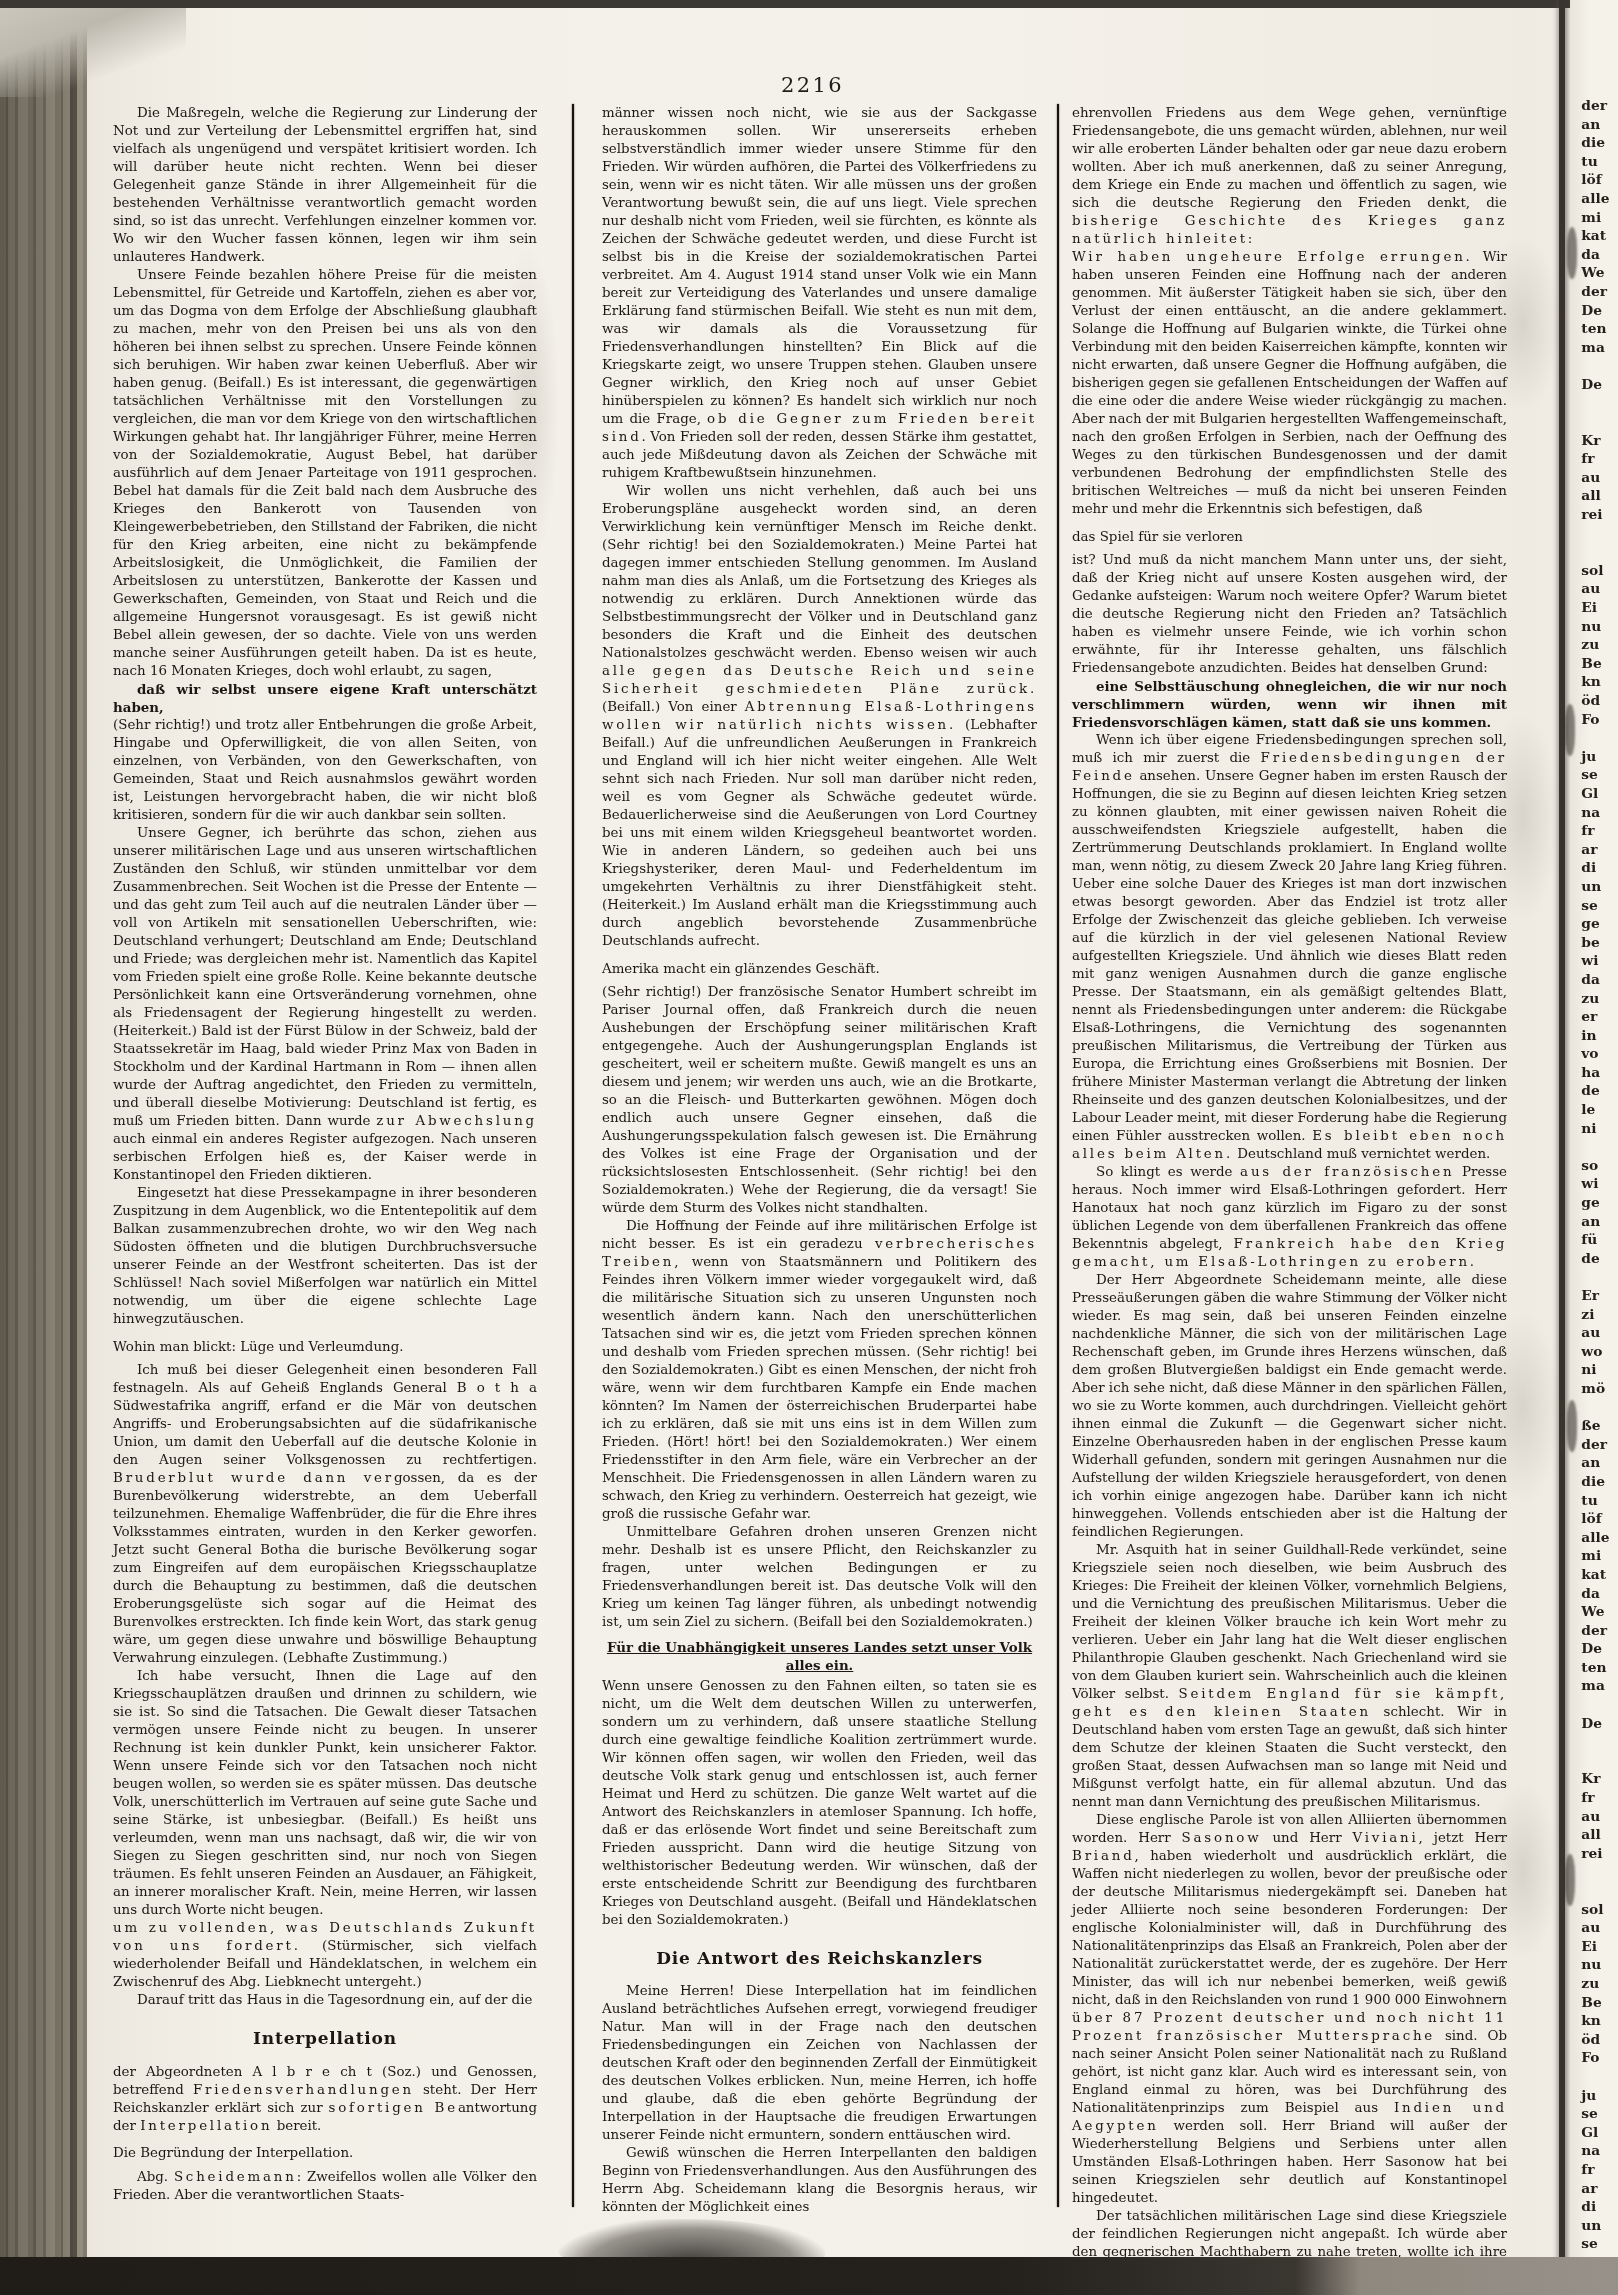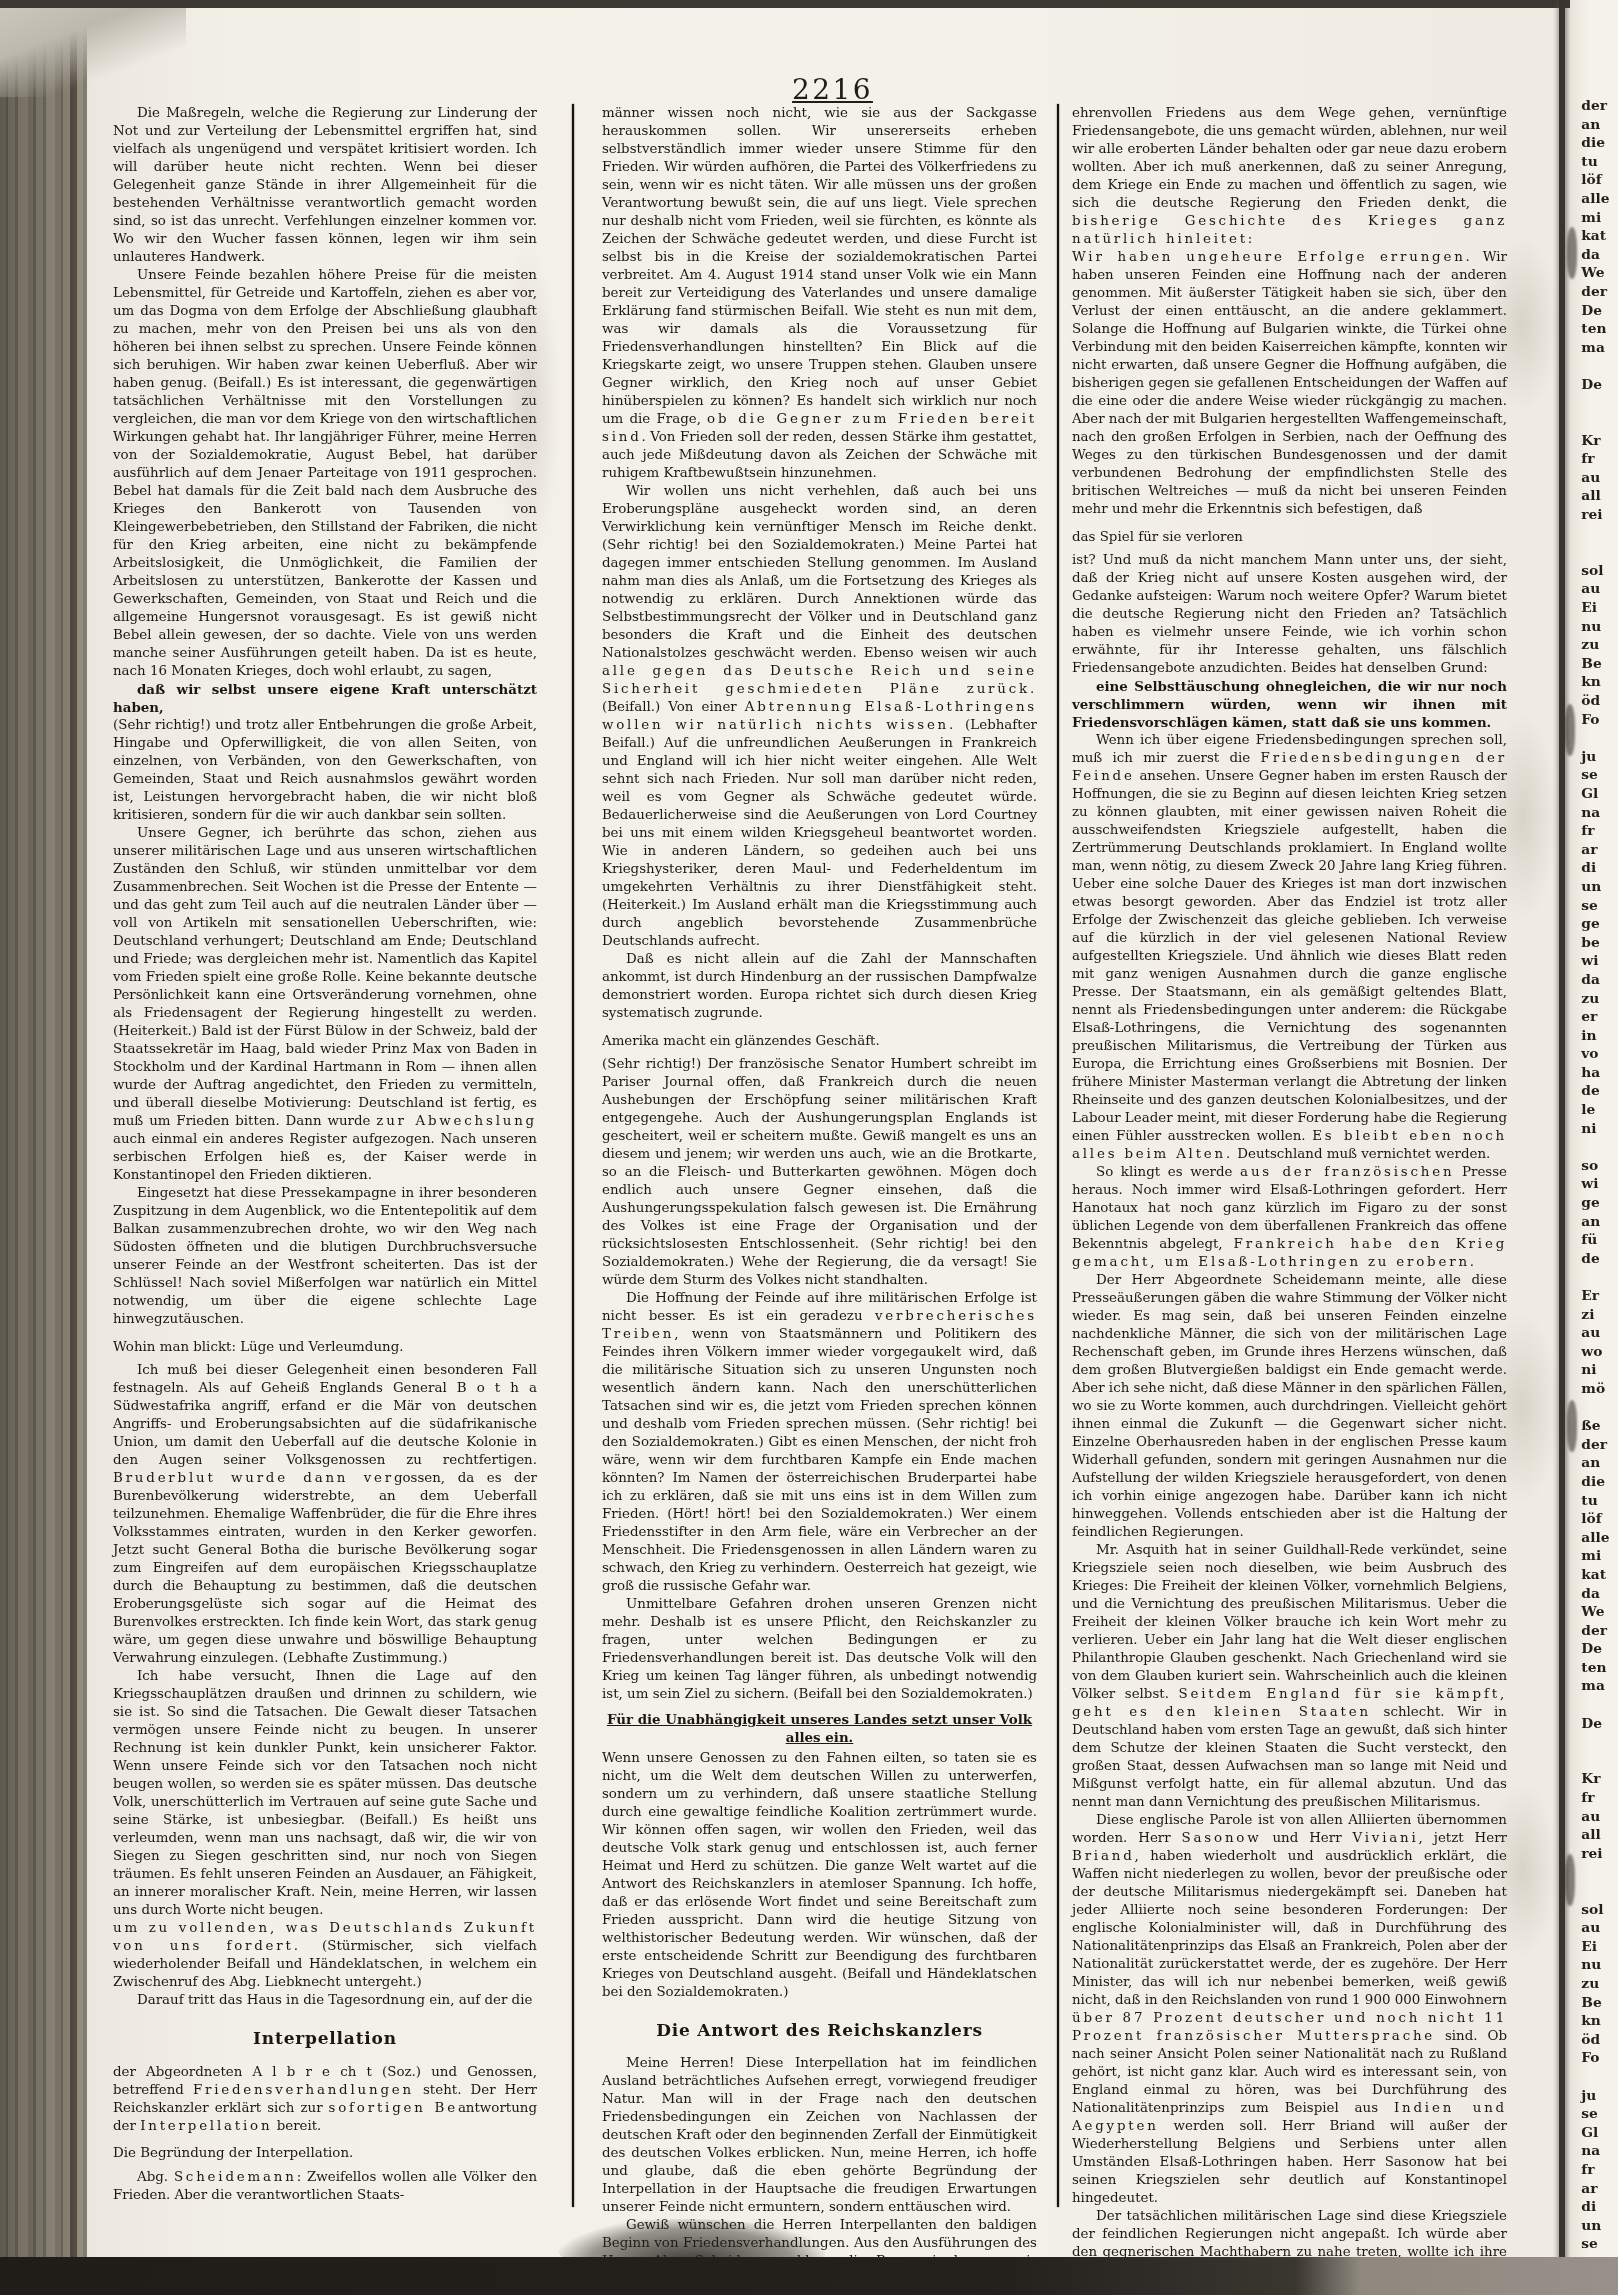--- a/index.html
+++ b/index.html
@@ -19,21 +19,21 @@
         background-blend-mode:multiply;}
   .edge-dark-stripe{position:absolute;left:70px;top:0;width:7.3px;height:2295px;background:#4a423b;opacity:.85;}
   .edge-corner{position:absolute;left:0;top:0;width:186px;height:97px;
         background:linear-gradient(160deg,#cdc9bf 0%,#bdb9af 35%,rgba(243,240,232,0) 70%);}
   
   .gutter-line{position:absolute;left:1559px;top:0;width:5.7px;height:2295px;background:#39342e;box-shadow:2.4px 0 4.9px rgba(60,54,46,.55), -2.4px 0 4px rgba(90,84,74,.4);}
   .sliver{position:absolute;left:1570px;top:0;width:49px;height:2257px;overflow:hidden;background:linear-gradient(90deg,#e8e4da,#f5f2ea 40%);}
   .sliver-text{position:absolute;left:11.3px;top:96px;width:49px;color:#241f19;font-size:13.8px;line-height:18.6px;font-weight:bold;white-space:pre;}
   .curl{position:absolute;width:9.7px;height:52px;background:#2e2a25;border-radius:50%/40%;opacity:.55;filter:blur(0.8px);}
   
-  .page-number{position:absolute;left:780px;top:73px;width:105px;text-align:center;font-size:28px;letter-spacing:2.4px;color:#201c17;text-decoration:underline;}
+  .page-number{position:absolute;left:760px;top:73px;width:105px;text-align:center;font-size:21px;letter-spacing:2.4px;color:#201c17;}
   
   .rule{position:absolute;top:104px;width:2.4px;height:2103px;background:#16120d;box-shadow:0 0 1.6px rgba(20,16,10,.8);}
   .rule1{left:572px;} .rule2{left:1057px;}
   
   .col{position:absolute;top:104px;color:#1c1712;font-size:13.4px;line-height:18px;text-align:justify;}
   .col1{left:113px;width:424px;} .col2{left:602px;width:435px;} .col3{left:1072px;width:435px;}
   .col p{margin:0;text-indent:24px;}
   .col p.pc{text-indent:0;}
   .col p.bp{font-weight:bold;}
   .col p.bc{font-weight:bold;text-align:center;text-indent:0;margin:6.5px 0 3.2px;text-decoration:underline;}
@@ -76,21 +76,20 @@
       <p class="pc"><span class="sperr">um zu vollenden, was Deutschlands Zukunft von uns fordert.</span><span> (Stürmischer, sich vielfach wiederholender Beifall und Händeklatschen, in welchem ein Zwischenruf des Abg. Liebknecht untergeht.)</span></p>
       <p><span>Darauf tritt das Haus in die Tagesordnung ein, auf der die</span></p>
       <p class="hH"><span>Interpellation</span></p>
       <p class="pc"><span>der Abgeordneten A l b r e ch t (Soz.) und Genossen, betreffend </span><span class="sperr">Friedensverhandlungen</span><span> steht. Der Herr Reichskanzler erklärt sich zur </span><span class="sperr">sofortigen Be</span><span>antwortung der </span><span class="sperr">Interpellation</span><span> bereit.</span></p>
       <p class="hb"><span>Die Begründung der Interpellation.</span></p>
       <p><span>Abg. </span><span class="sperr">Scheidemann</span><span>: Zweifellos wollen alle Völker den Frieden. Aber die verantwortlichen Staats-</span></p>
     </div>
   <div class="col col2">
       <p class="pc"><span>männer wissen noch nicht, wie sie aus der Sackgasse herauskommen sollen. Wir unsererseits erheben selbstverständlich immer wieder unsere Stimme für den Frieden. Wir würden aufhören, die Partei des Völkerfriedens zu sein, wenn wir es nicht täten. Wir alle müssen uns der großen Verantwortung bewußt sein, die auf uns liegt. Viele sprechen nur deshalb nicht vom Frieden, weil sie fürchten, es könnte als Zeichen der Schwäche gedeutet werden, und diese Furcht ist selbst bis in die Kreise der sozialdemokratischen Partei verbreitet. Am 4. August 1914 stand unser Volk wie ein Mann bereit zur Verteidigung des Vaterlandes und unsere damalige Erklärung fand stürmischen Beifall. Wie steht es nun mit dem, was wir damals als die Voraussetzung für Friedensverhandlungen hinstellten? Ein Blick auf die Kriegskarte zeigt, wo unsere Truppen stehen. Glauben unsere Gegner wirklich, den Krieg noch auf unser Gebiet hinüberspielen zu können? Es handelt sich wirklich nur noch um die Frage, </span><span class="sperr">ob die Gegner zum Frieden bereit sind</span><span>. Von Frieden soll der reden, dessen Stärke ihm gestattet, auch jede Mißdeutung davon als Zeichen der Schwäche mit ruhigem Kraftbewußtsein hinzunehmen.</span></p>
       <p><span>Wir wollen uns nicht verhehlen, daß auch bei uns Eroberungspläne ausgeheckt worden sind, an deren Verwirklichung kein vernünftiger Mensch im Reiche denkt. (Sehr richtig! bei den Sozialdemokraten.) Meine Partei hat dagegen immer entschieden Stellung genommen. Im Ausland nahm man dies als Anlaß, um die Fortsetzung des Krieges als notwendig zu erklären. Durch Annektionen würde das Selbstbestimmungsrecht der Völker und in Deutschland ganz besonders die Kraft und die Einheit des deutschen Nationalstolzes geschwächt werden. Ebenso weisen wir auch </span><span class="sperr">alle gegen das Deutsche Reich und seine Sicherheit geschmiedeten Pläne zurück.</span><span> (Beifall.) Von einer </span><span class="sperr">Abtrennung Elsaß-Lothringens wollen wir natürlich nichts wissen.</span><span> (Lebhafter Beifall.) Auf die unfreundlichen Aeußerungen in Frankreich und England will ich hier nicht weiter eingehen. Alle Welt sehnt sich nach Frieden. Nur soll man darüber nicht reden, weil es vom Gegner als Schwäche gedeutet würde. Bedauerlicherweise sind die Aeußerungen von Lord Courtney bei uns mit einem wilden Kriegsgeheul beantwortet worden. Wie in anderen Ländern, so gedeihen auch bei uns Kriegshysteriker, deren Maul- und Federheldentum im umgekehrten Verhältnis zu ihrer Dienstfähigkeit steht. (Heiterkeit.) Im Ausland erhält man die Kriegsstimmung auch durch angeblich bevorstehende Zusammenbrüche Deutschlands aufrecht.</span></p>
-      <p><span>Daß es nicht allein auf die Zahl der Mannschaften ankommt, ist durch Hindenburg an der russischen Dampfwalze demonstriert worden. Europa richtet sich durch diesen Krieg systematisch zugrunde.</span></p>
       <p class="hb"><span>Amerika macht ein glänzendes Geschäft.</span></p>
       <p class="pc"><span>(Sehr richtig!) Der französische Senator Humbert schreibt im Pariser Journal offen, daß Frankreich durch die neuen Aushebungen der Erschöpfung seiner militärischen Kraft entgegengehe. Auch der Aushungerungsplan Englands ist gescheitert, weil er scheitern mußte. Gewiß mangelt es uns an diesem und jenem; wir werden uns auch, wie an die Brotkarte, so an die Fleisch- und Butterkarten gewöhnen. Mögen doch endlich auch unsere Gegner einsehen, daß die Aushungerungsspekulation falsch gewesen ist. Die Ernährung des Volkes ist eine Frage der Organisation und der rücksichtslosesten Entschlossenheit. (Sehr richtig! bei den Sozialdemokraten.) Wehe der Regierung, die da versagt! Sie würde dem Sturm des Volkes nicht standhalten.</span></p>
       <p><span>Die Hoffnung der Feinde auf ihre militärischen Erfolge ist nicht besser. Es ist ein geradezu </span><span class="sperr">verbrecherisches Treiben</span><span>, wenn von Staatsmännern und Politikern des Feindes ihren Völkern immer wieder vorgegaukelt wird, daß die militärische Situation sich zu unseren Ungunsten noch wesentlich ändern kann. Nach den unerschütterlichen Tatsachen sind wir es, die jetzt vom Frieden sprechen können und deshalb vom Frieden sprechen müssen. (Sehr richtig! bei den Sozialdemokraten.) Gibt es einen Menschen, der nicht froh wäre, wenn wir dem furchtbaren Kampfe ein Ende machen könnten? Im Namen der österreichischen Bruderpartei habe ich zu erklären, daß sie mit uns eins ist in dem Willen zum Frieden. (Hört! hört! bei den Sozialdemokraten.) Wer einem Friedensstifter in den Arm fiele, wäre ein Verbrecher an der Menschheit. Die Friedensgenossen in allen Ländern waren zu schwach, den Krieg zu verhindern. Oesterreich hat gezeigt, wie groß die russische Gefahr war.</span></p>
       <p><span>Unmittelbare Gefahren drohen unseren Grenzen nicht mehr. Deshalb ist es unsere Pflicht, den Reichskanzler zu fragen, unter welchen Bedingungen er zu Friedensverhandlungen bereit ist. Das deutsche Volk will den Krieg um keinen Tag länger führen, als unbedingt notwendig ist, um sein Ziel zu sichern. (Beifall bei den Sozialdemokraten.)</span></p>
       <p class="bc"><span>Für die Unabhängigkeit unseres Landes setzt unser Volk alles ein.</span></p>
       <p class="pc"><span>Wenn unsere Genossen zu den Fahnen eilten, so taten sie es nicht, um die Welt dem deutschen Willen zu unterwerfen, sondern um zu verhindern, daß unsere staatliche Stellung durch eine gewaltige feindliche Koalition zertrümmert wurde. Wir können offen sagen, wir wollen den Frieden, weil das deutsche Volk stark genug und entschlossen ist, auch ferner Heimat und Herd zu schützen. Die ganze Welt wartet auf die Antwort des Reichskanzlers in atemloser Spannung. Ich hoffe, daß er das erlösende Wort findet und seine Bereitschaft zum Frieden ausspricht. Dann wird die heutige Sitzung von welthistorischer Bedeutung werden. Wir wünschen, daß der erste entscheidende Schritt zur Beendigung des furchtbaren Krieges von Deutschland ausgeht. (Beifall und Händeklatschen bei den Sozialdemokraten.)</span></p>
       <p class="hH"><span>Die Antwort des Reichskanzlers</span></p>
       <p><span>Meine Herren! Diese Interpellation hat im feindlichen Ausland beträchtliches Aufsehen erregt, vorwiegend freudiger Natur. Man will in der Frage nach den deutschen Friedensbedingungen ein Zeichen von Nachlassen der deutschen Kraft oder den beginnenden Zerfall der Einmütigkeit des deutschen Volkes erblicken. Nun, meine Herren, ich hoffe und glaube, daß die eben gehörte Begründung der Interpellation in der Hauptsache die freudigen Erwartungen unserer Feinde nicht ermuntern, sondern enttäuschen wird.</span></p>
       <p><span>Gewiß wünschen die Herren Interpellanten den baldigen Beginn von Friedensverhandlungen. Aus den Ausführungen des Herrn Abg. Scheidemann klang die Besorgnis heraus, wir könnten der Möglichkeit eines</span></p>
     </div>

